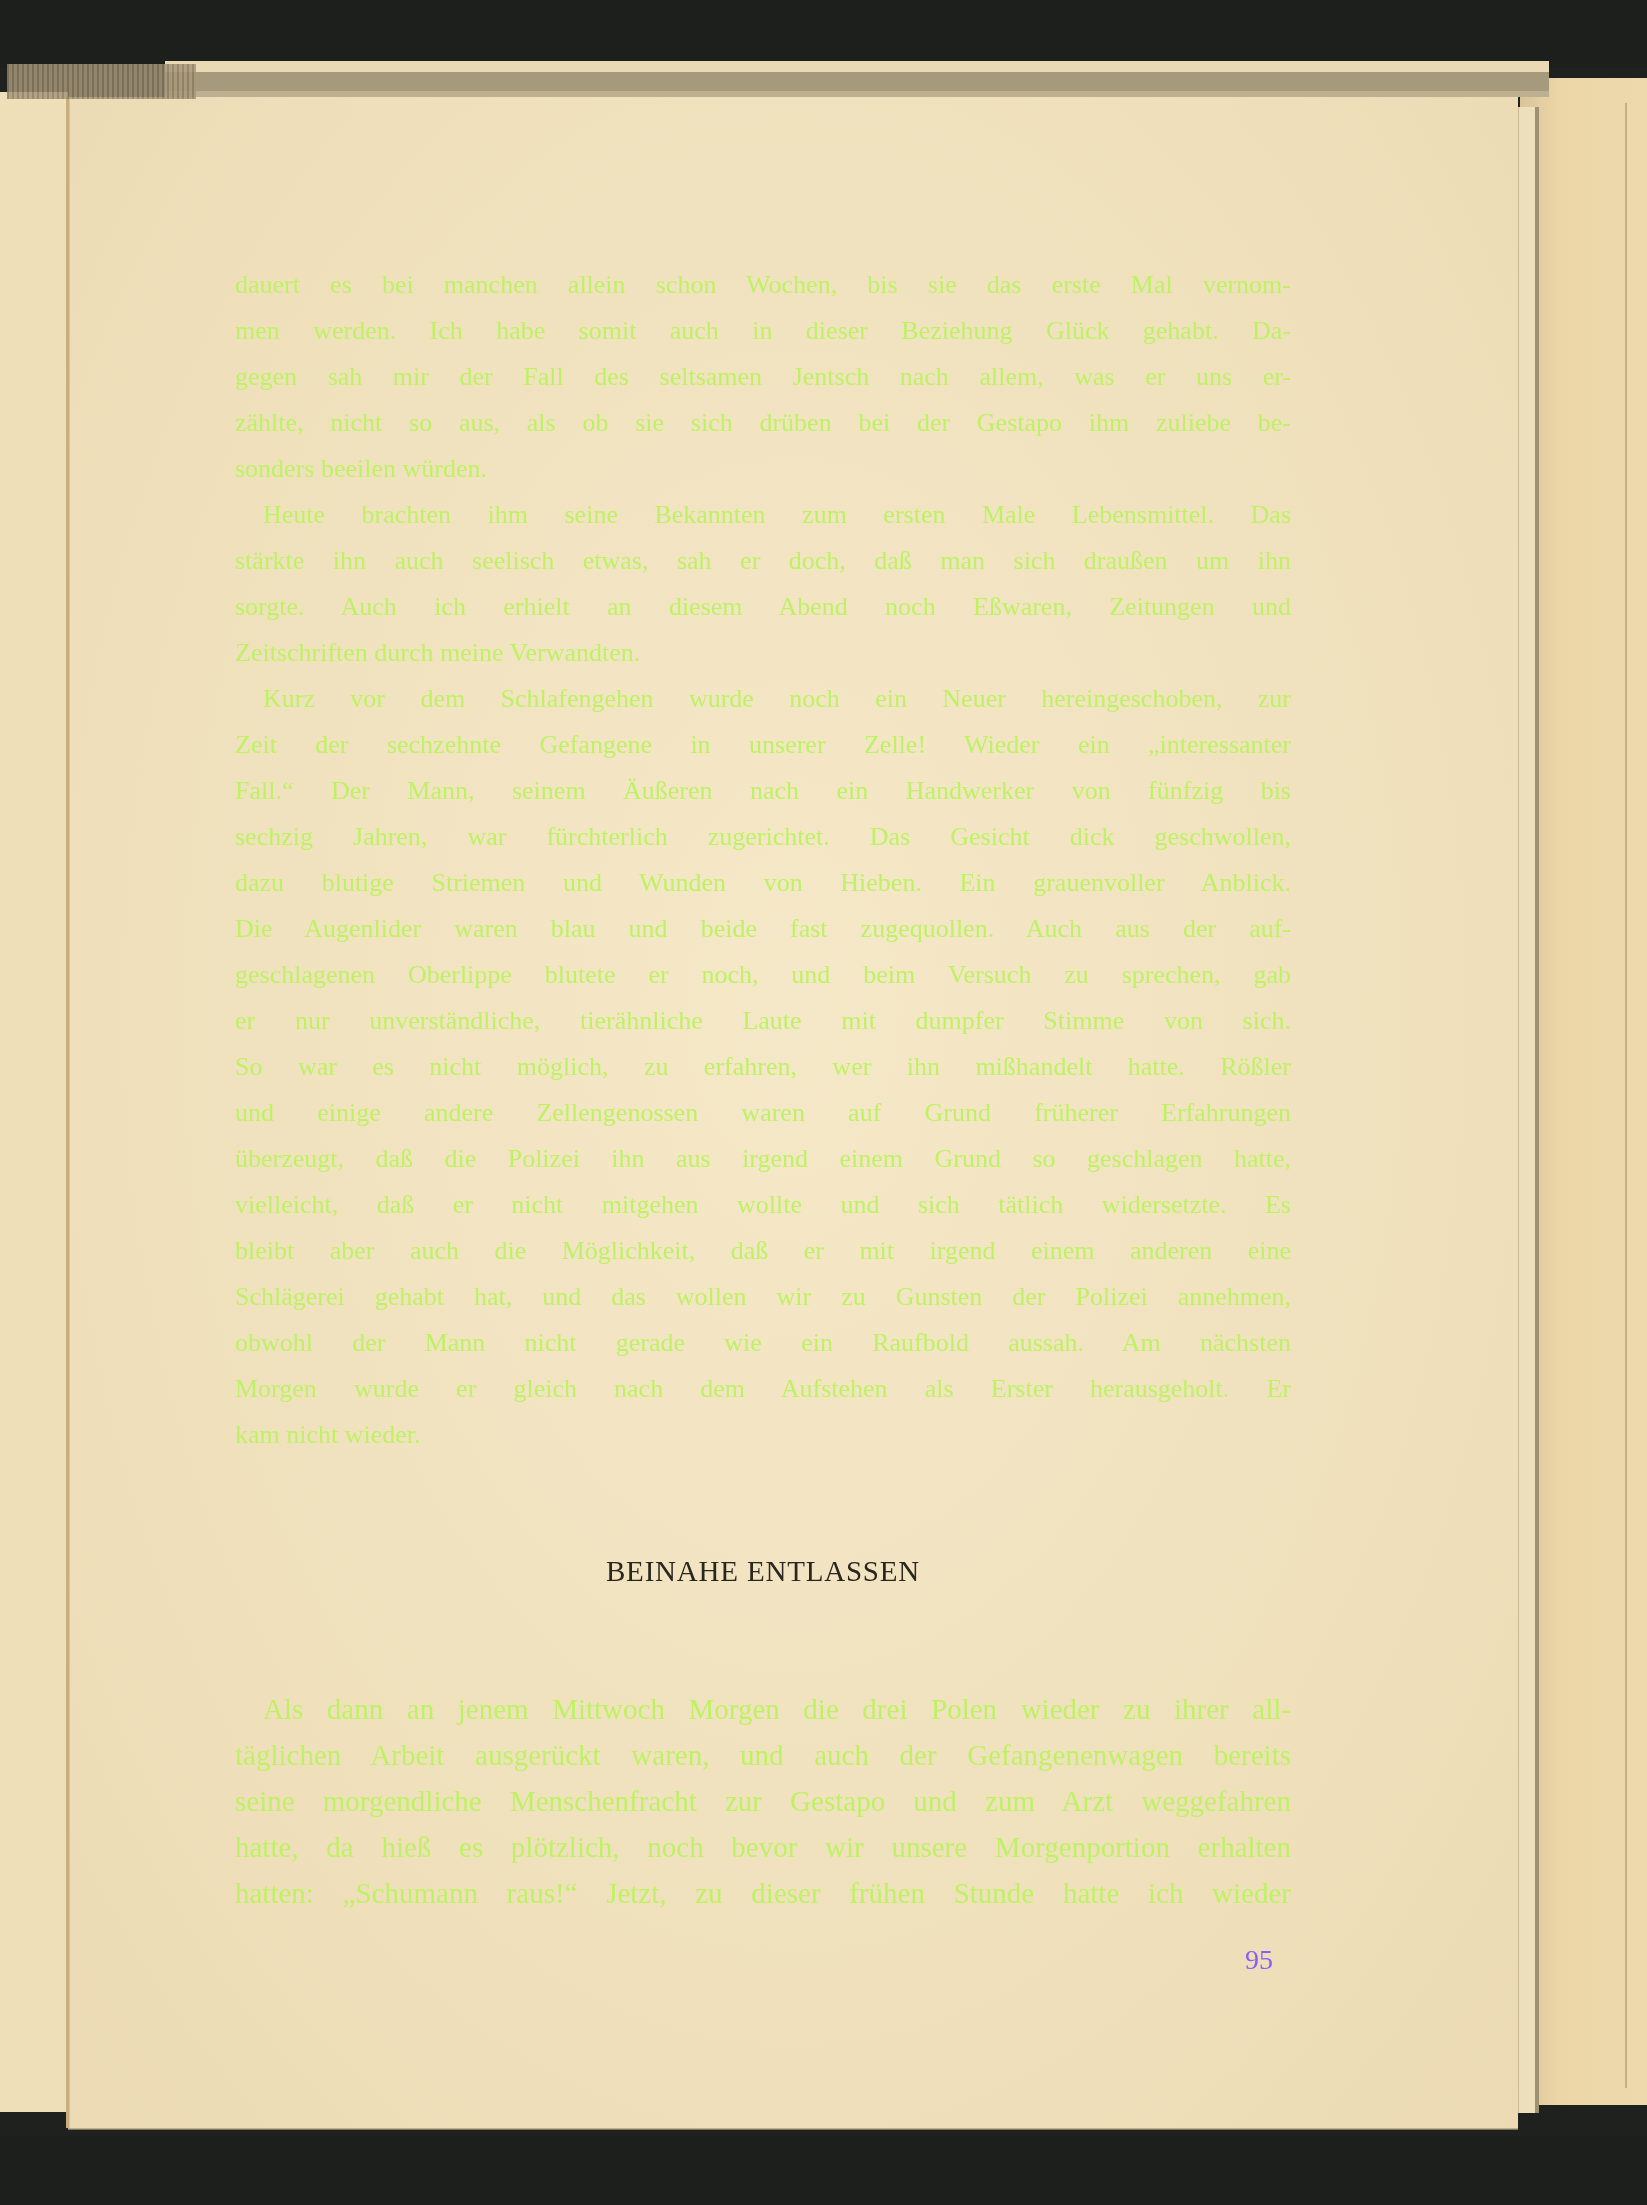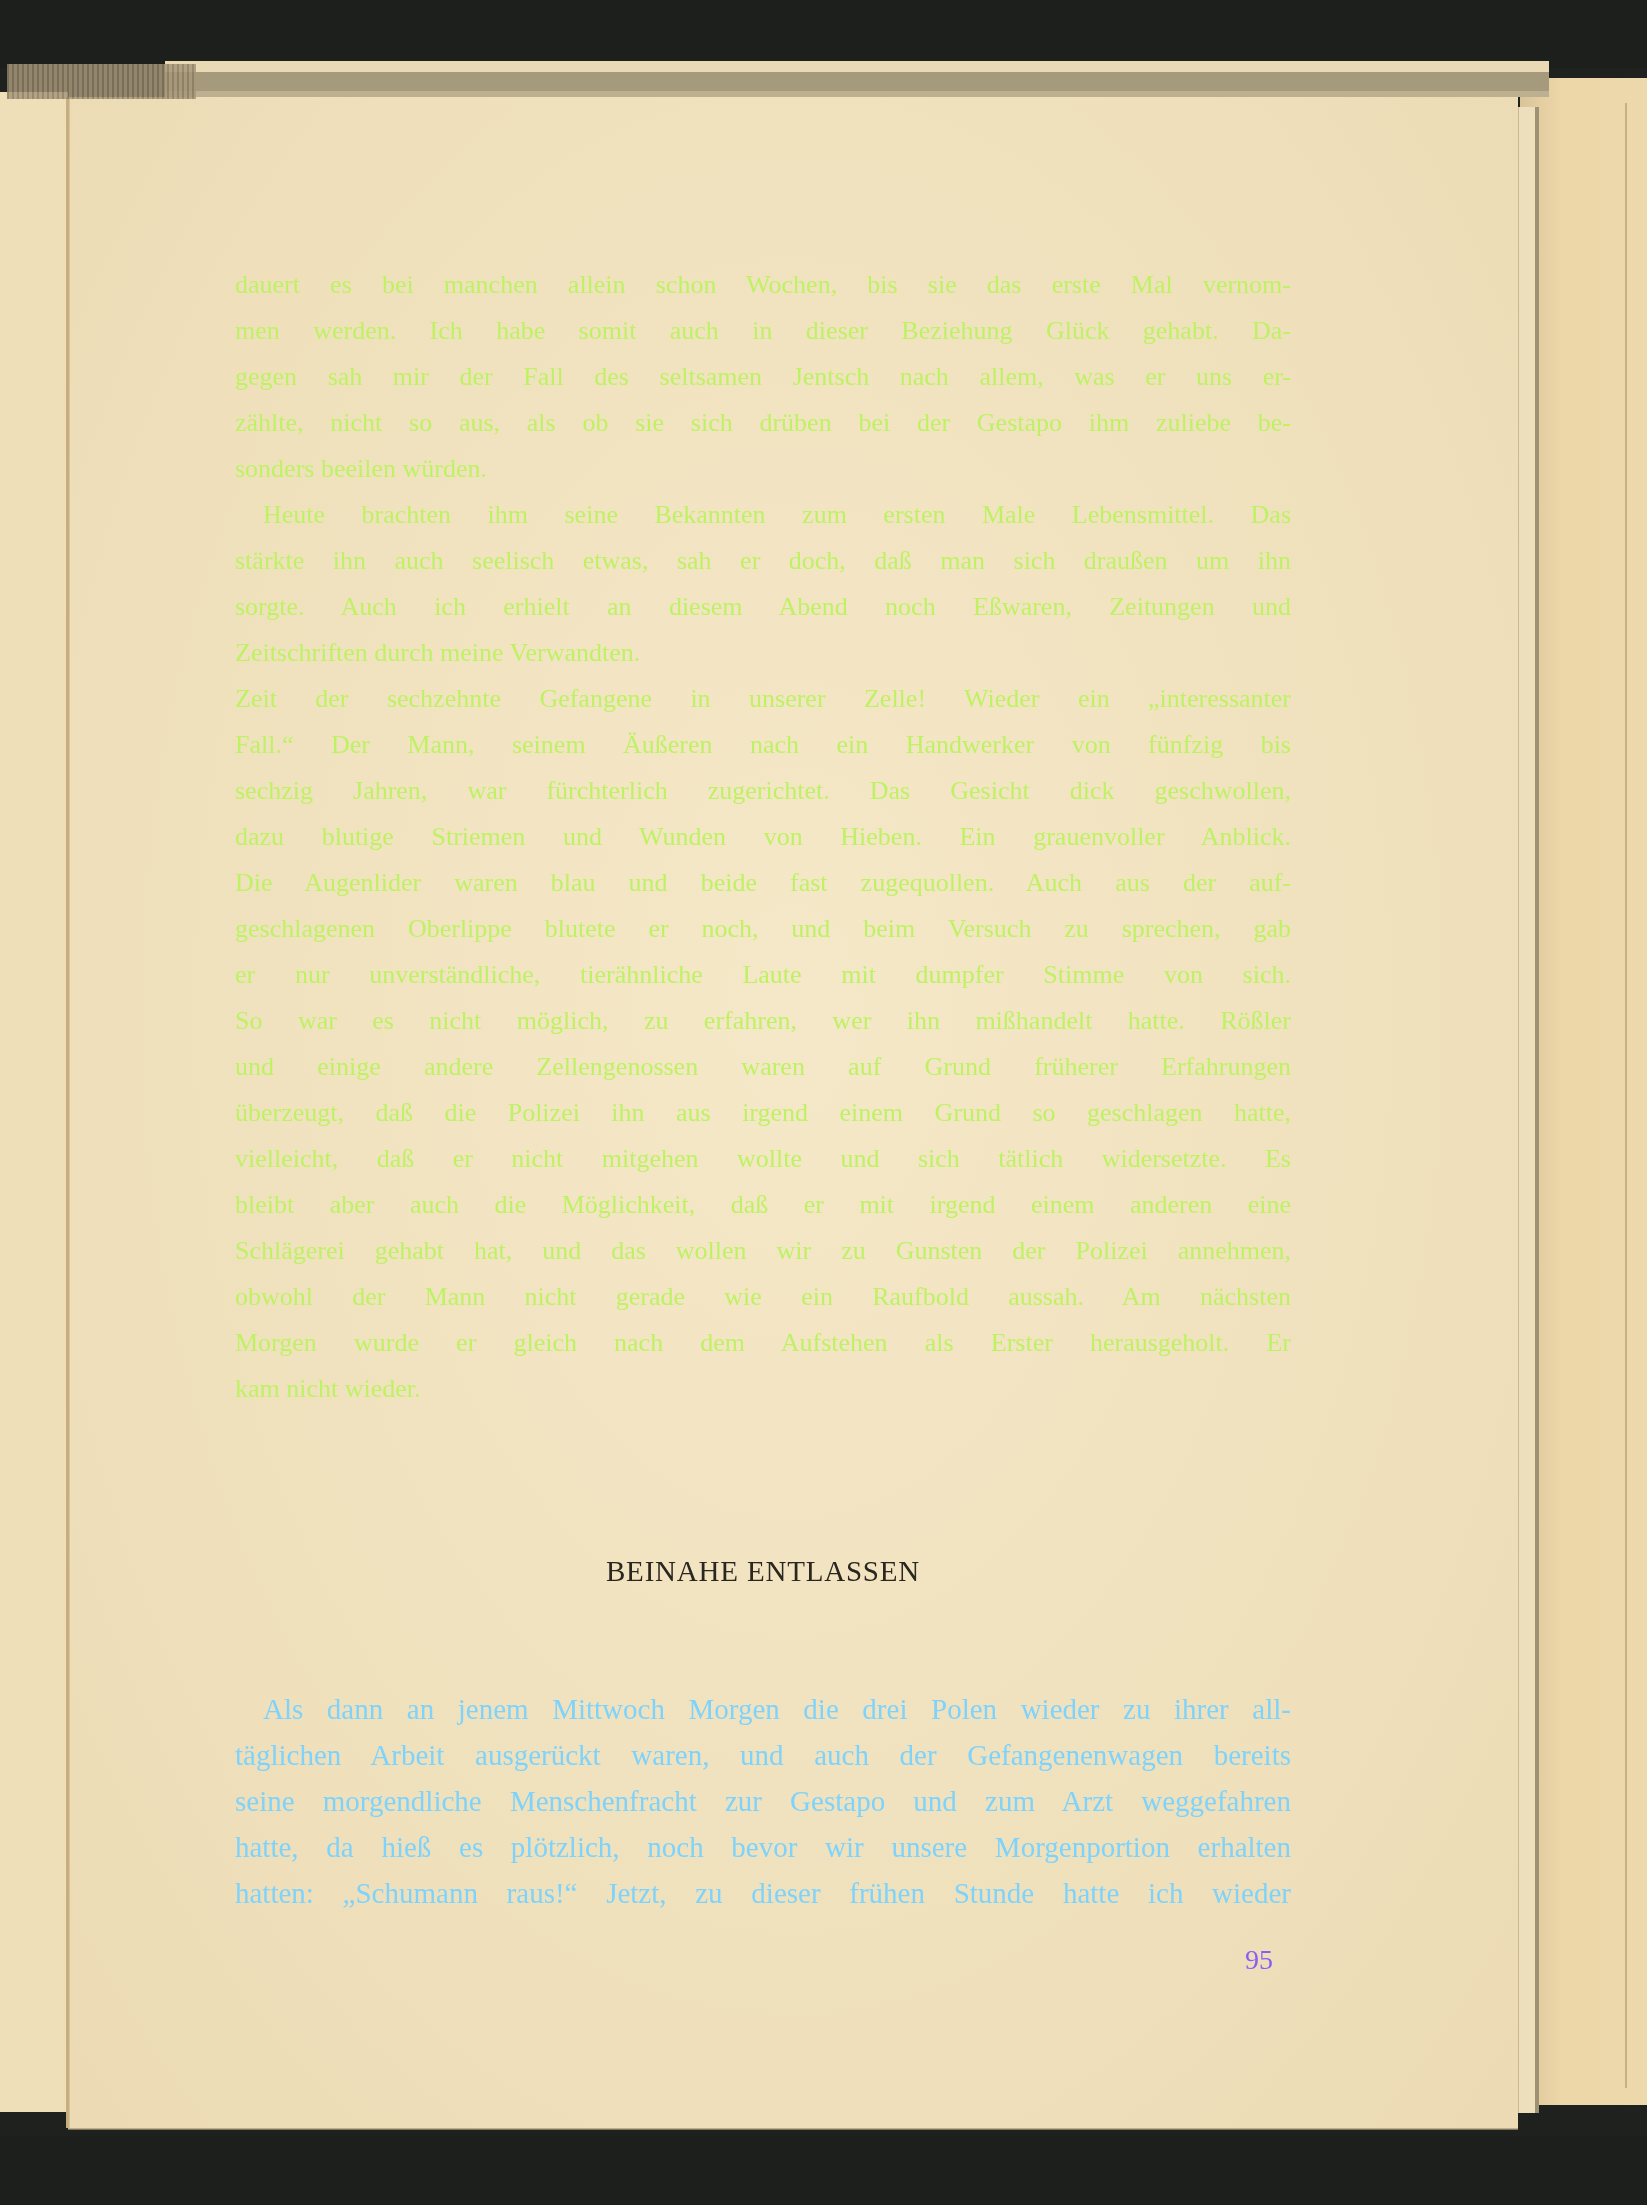--- a/index.html
+++ b/index.html
@@ -53,21 +53,21 @@
       height: 46px;
     }
     .line.last { text-align-last: left; }
     .line.indent { padding-left: 28px; }
     .heading {
       position: absolute; left: 235px; top: 1555px; width: 1056px; text-align: center;
       font-size: 29px; letter-spacing: 0.8px; color: #2a2620;
     }
     .text-block-2 {
       position: absolute; left: 235px; top: 1686px; width: 1056px;
-      color: #7dd3fc; font-size: 29px; line-height: 46px;
+      color: #bef264; font-size: 29px; line-height: 46px;
     }
     .page-number {
       position: absolute; left: 1207px; top: 1944px; width: 66px; text-align: right;
       font-size: 28px; color: #8b5cf6;
     }
   </style>
 </head>
 <body>
 
 <div class="bg-top"></div>
@@ -89,20 +89,21 @@
       <span class="line">zählte, nicht so aus, als ob sie sich drüben bei der Gestapo ihm zuliebe be-</span>
       <span class="line last">sonders beeilen würden.</span>
     </div>
     <div>
       <span class="line indent">Heute brachten ihm seine Bekannten zum ersten Male Lebensmittel. Das</span>
       <span class="line">stärkte ihn auch seelisch etwas, sah er doch, daß man sich draußen um ihn</span>
       <span class="line">sorgte. Auch ich erhielt an diesem Abend noch Eßwaren, Zeitungen und</span>
       <span class="line last">Zeitschriften durch meine Verwandten.</span>
     </div>
     <div>
+      <span class="line indent">Kurz vor dem Schlafengehen wurde noch ein Neuer hereingeschoben, zur</span>
       <span class="line">Zeit der sechzehnte Gefangene in unserer Zelle! Wieder ein „interessanter</span>
       <span class="line">Fall.“ Der Mann, seinem Äußeren nach ein Handwerker von fünfzig bis</span>
       <span class="line">sechzig Jahren, war fürchterlich zugerichtet. Das Gesicht dick geschwollen,</span>
       <span class="line">dazu blutige Striemen und Wunden von Hieben. Ein grauenvoller Anblick.</span>
       <span class="line">Die Augenlider waren blau und beide fast zugequollen. Auch aus der auf-</span>
       <span class="line">geschlagenen Oberlippe blutete er noch, und beim Versuch zu sprechen, gab</span>
       <span class="line">er nur unverständliche, tierähnliche Laute mit dumpfer Stimme von sich.</span>
       <span class="line">So war es nicht möglich, zu erfahren, wer ihn mißhandelt hatte. Rößler</span>
       <span class="line">und einige andere Zellengenossen waren auf Grund früherer Erfahrungen</span>
       <span class="line">überzeugt, daß die Polizei ihn aus irgend einem Grund so geschlagen hatte,</span>

